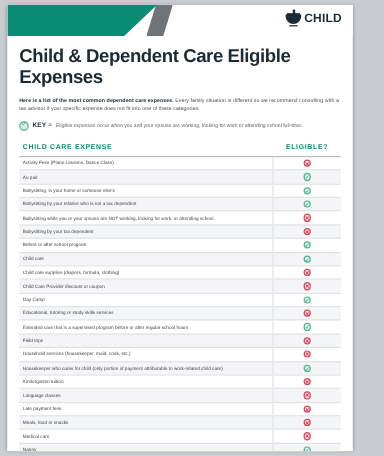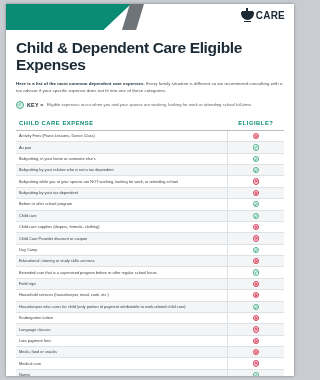--- a/index.html
+++ b/index.html
@@ -93,21 +93,21 @@
   <div class="topbar">
     <div class="teal"></div>
     <div class="slash"></div>
     <div class="logo">
       <span class="mark">
         <span class="stem"></span>
           <span class="bar"></span>
           <span class="bowl"></span>
           <span class="foot"></span>
       </span>
-      <span class="wordmark">CARE</span>
+      <span class="wordmark">CHILD</span>
     </div>
   </div>
 
   <div class="content">
 
     <h1>Child &amp; Dependent Care Eligible Expenses</h1>
 
     <p class="intro">
       <b>Here is a list of the most common dependent care expenses.</b><span> Every family situation is different so we recommend consulting with a tax advisor if your specific expense does not fit into one of these categories.</span>
     </p>

